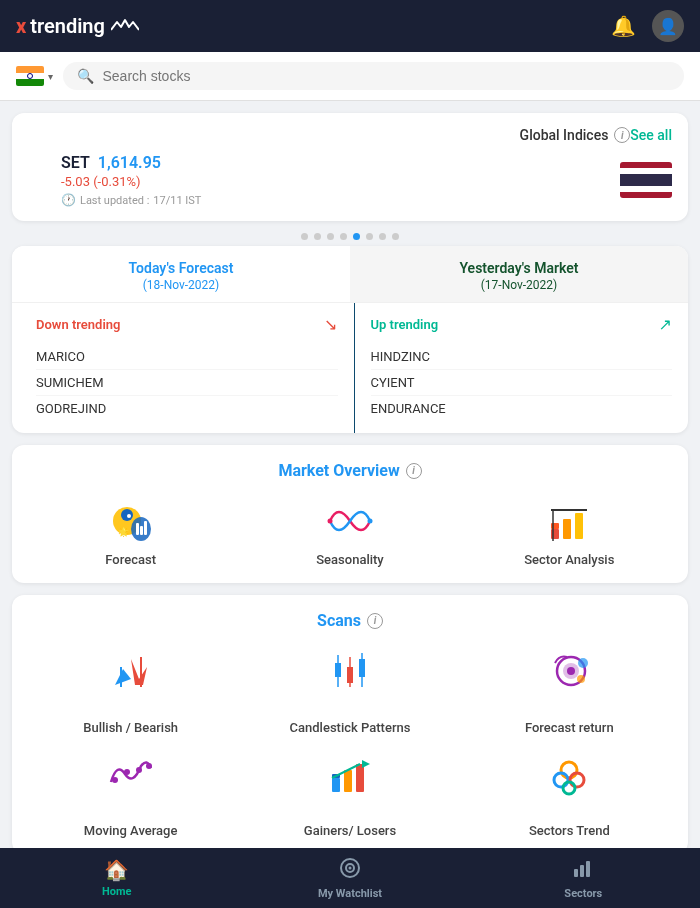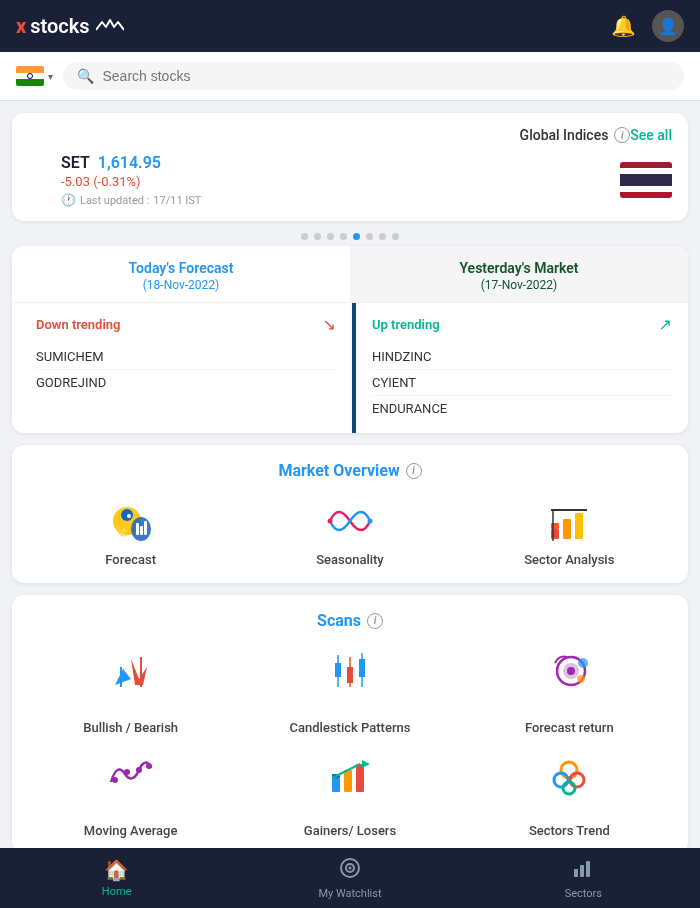--- a/index.html
+++ b/index.html
@@ -231,21 +231,21 @@
 
     .forecast-content {
       display: flex;
       border-top: 1px solid #f0f0f0;
     }
     .forecast-col {
       flex: 1;
       padding: 12px 16px;
     }
     .forecast-col:first-child {
-      border-right: 4px solid #0c4a6e;
+      border-right: 1px solid #0c4a6e;
       padding-left: 24px;
     }
     .trend-label {
       display: flex;
       align-items: center;
       justify-content: space-between;
       margin-bottom: 10px;
     }
     .down-trending { color: #e74c3c; font-weight: 600; font-size: 13px; }
     .up-trending { color: #00b894; font-weight: 600; font-size: 13px; }
@@ -356,21 +356,21 @@
     .nav-item {
       flex: 1;
       display: flex;
       flex-direction: column;
       align-items: center;
       justify-content: center;
       gap: 3px;
       cursor: pointer;
     }
     .nav-icon { font-size: 20px; }
-    .nav-label { font-size: 11px; font-weight: 400; }
+    .nav-label { font-size: 11px; font-weight: 700; }
     .nav-item.active .nav-icon { color: #00b894; }
     .nav-item.active .nav-label { color: #00b894; }
     .nav-item:not(.active) .nav-icon { color: #8899aa; }
     .nav-item:not(.active) .nav-label { color: #8899aa; }
 
     
     .icon-forecast svg,
     .icon-seasonality svg,
     .icon-sector svg,
     .icon-heatmap svg,
@@ -398,21 +398,21 @@
       font-weight: 700;
     }
   </style>
 </head>
 <body>
 
 <div class="header">
   <div class="header-logo">
     <span class="logo-text">
       <span class="logo-x">x</span>
-        <span>stocks</span>
+        <span>trending</span>
       <svg width="28" height="16" viewBox="0 0 28 16" style="margin-left:2px;">
         <polyline points="0,12 6,4 10,9 14,2 18,9 22,4 28,12" fill="none" stroke="white" stroke-width="2" stroke-linejoin="round"></polyline>
       </svg>
     </span>
   </div>
   <div class="header-icons">
     <span class="header-icon">🔔</span>
     <span class="header-icon" style="background:#555;border-radius:50%;width:32px;height:32px;display:flex;align-items:center;justify-content:center;font-size:16px;">👤</span>
   </div>
 </div>
@@ -486,20 +486,21 @@
       <div class="tab-title inactive">Yesterday's Market</div>
       <div class="tab-date inactive">(17-Nov-2022)</div>
     </div>
   </div>
   <div class="forecast-content">
     <div class="forecast-col">
       <div class="trend-label">
         <span class="down-trending">Down trending</span>
         <span class="trend-arrow-down">↘</span>
       </div>
+      <div class="stock-name">MARICO</div>
       <div class="stock-name">SUMICHEM</div>
       <div class="stock-name">GODREJIND</div>
     </div>
     <div class="forecast-col">
       <div class="trend-label">
         <span class="up-trending">Up trending</span>
         <span class="trend-arrow-up">↗</span>
       </div>
       <div class="stock-name">HINDZINC</div>
       <div class="stock-name">CYIENT</div>

